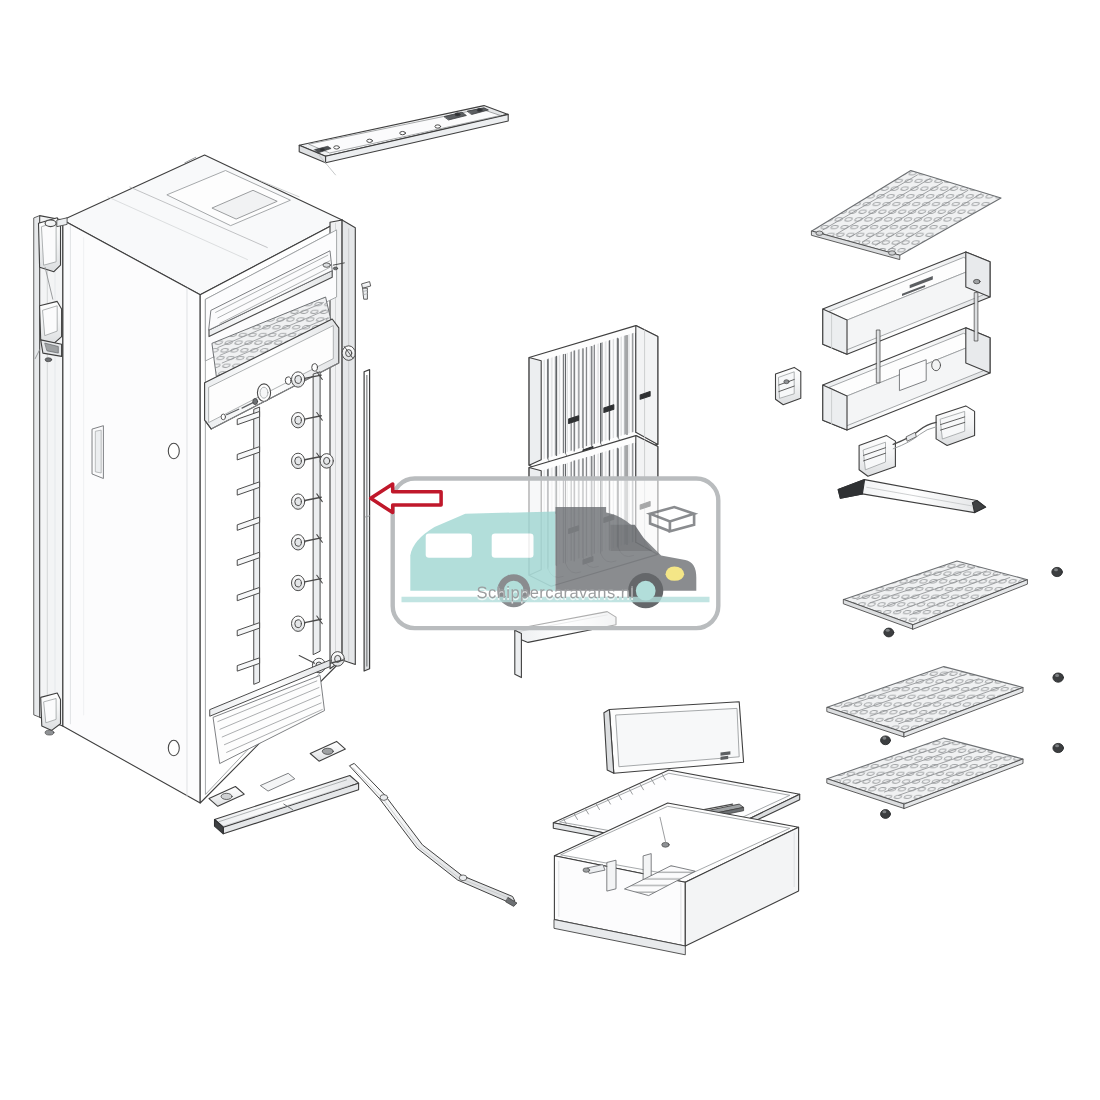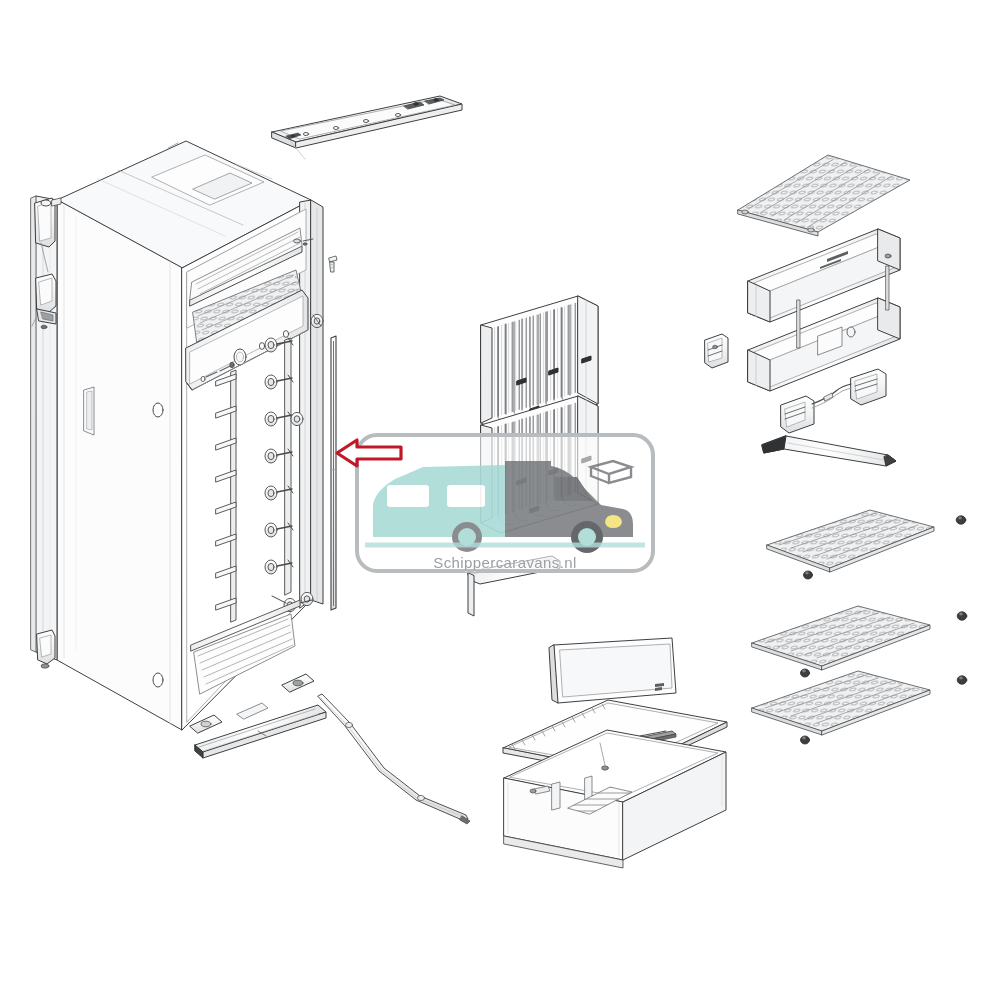--- a/index.html
+++ b/index.html
@@ -25,21 +25,21 @@
   }
   #wm-frame {
     position:absolute; inset:0;
     border:4px solid #b9bcbe;
     border-radius:22px;
     background:rgba(255,255,255,0.58);
   }
   #wm-art { position:absolute; left:0; top:0; width:300px; height:140px; opacity:.80; }
   #wm-text {
     position:absolute;
-    left:0; bottom:2px;
+    left:0; bottom:25px;
     width:100%;
     text-align:center;
     font-family:"Liberation Sans", sans-serif;
     font-size:15px;
     letter-spacing:.4px;
     color:#9c9ea0;
     text-shadow:0 1px 0 rgba(255,255,255,.75);
     white-space:nowrap;
   }
 

